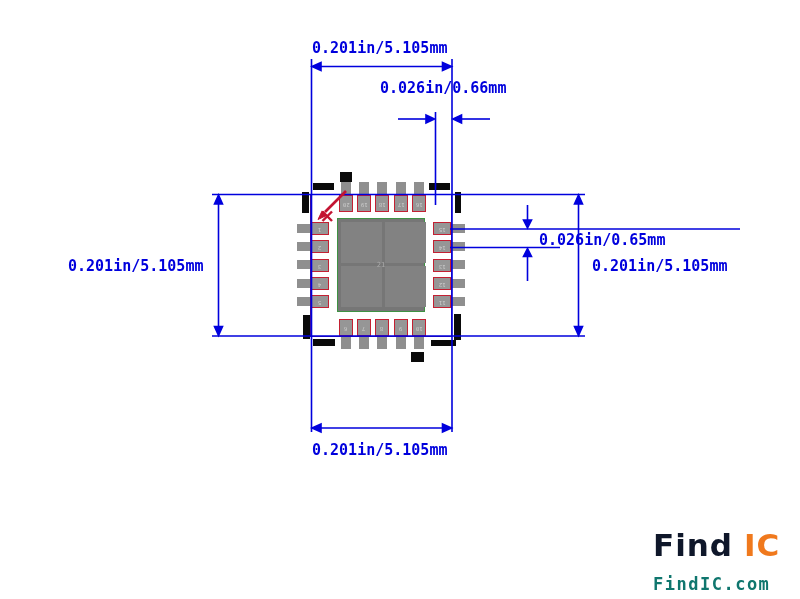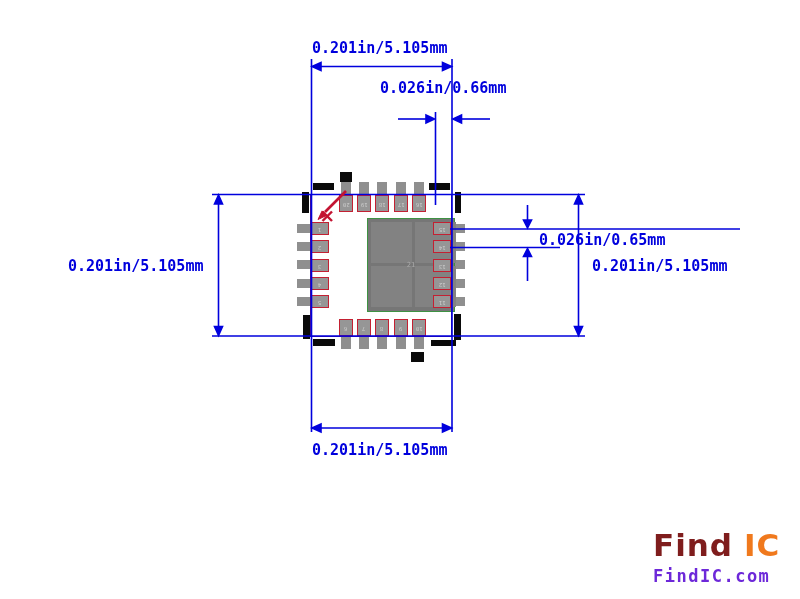--- a/index.html
+++ b/index.html
@@ -17,24 +17,24 @@
   .bracket{position:absolute;background:#0a0a0a;}
   .marker{position:absolute;background:#0a0a0a;}
   .cpad{position:absolute;background:#767676;border:1.5px solid #3e9243;box-sizing:border-box;}
   .quad{position:absolute;background:#828282;}
   .cpad-label{position:absolute;width:100%;text-align:center;
               font:7px "DejaVu Sans Mono",monospace;color:#a9a9a9;}
   svg.overlay{position:absolute;left:0;top:0;pointer-events:none;}
   
   .logo{position:absolute;left:653px;top:527px;line-height:1;cursor:pointer;}
   .logo .brand{font:bold 31px "DejaVu Sans",sans-serif;letter-spacing:1px;}
-  .logo .brand .t1{color:#7f1d1d;}
+  .logo .brand .t1{color:#0f172a;}
   .logo .brand .t2{color:#f0791d;margin-left:11px;}
-  .logo .domain{font:bold 17px "DejaVu Sans Mono",monospace;color:#6d28d9;
-                letter-spacing:1.5px;margin-top:3px;}
+  .logo .domain{font:bold 17px "DejaVu Sans Mono",monospace;color:#0f766e;
+                letter-spacing:1.5px;margin-top:11px;}
 </style>
 </head>
 <body>
 
 <div id="stage">
 
   <div class="stub" style="left:341px;top:182px;width:10px;height:14px;"></div>
   <div class="stub" style="left:359px;top:182px;width:10px;height:14px;"></div>
   <div class="stub" style="left:377px;top:182px;width:10px;height:14px;"></div>
   <div class="stub" style="left:396px;top:182px;width:10px;height:14px;"></div>
@@ -51,21 +51,21 @@
   <div class="stub" style="left:297px;top:260px;width:15px;height:9px;"></div>
   <div class="stub" style="left:297px;top:279px;width:15px;height:9px;"></div>
   <div class="stub" style="left:297px;top:297px;width:15px;height:9px;"></div>
 
   <div class="stub" style="left:450px;top:224px;width:15px;height:9px;"></div>
   <div class="stub" style="left:450px;top:242px;width:15px;height:9px;"></div>
   <div class="stub" style="left:450px;top:260px;width:15px;height:9px;"></div>
   <div class="stub" style="left:450px;top:279px;width:15px;height:9px;"></div>
   <div class="stub" style="left:450px;top:297px;width:15px;height:9px;"></div>
 
-  <div class="cpad" style="left:337px;top:218px;width:88px;height:94px;margin-left:30px;">
+  <div class="cpad" style="left:337px;top:218px;width:88px;height:94px;">
     <div class="quad" style="left:3px;top:3px;width:41px;height:41px;"></div>
     <div class="quad" style="left:47px;top:3px;width:41px;height:41px;"></div>
     <div class="quad" style="left:3px;top:47px;width:41px;height:41px;"></div>
     <div class="quad" style="left:47px;top:47px;width:41px;height:41px;"></div>
     <div class="cpad-label" style="top:42px;">21</div>
   </div>
 
   <div class="pad" style="left:339px;top:195px;width:14px;height:17px;">
       <span>20</span>
     </div>

